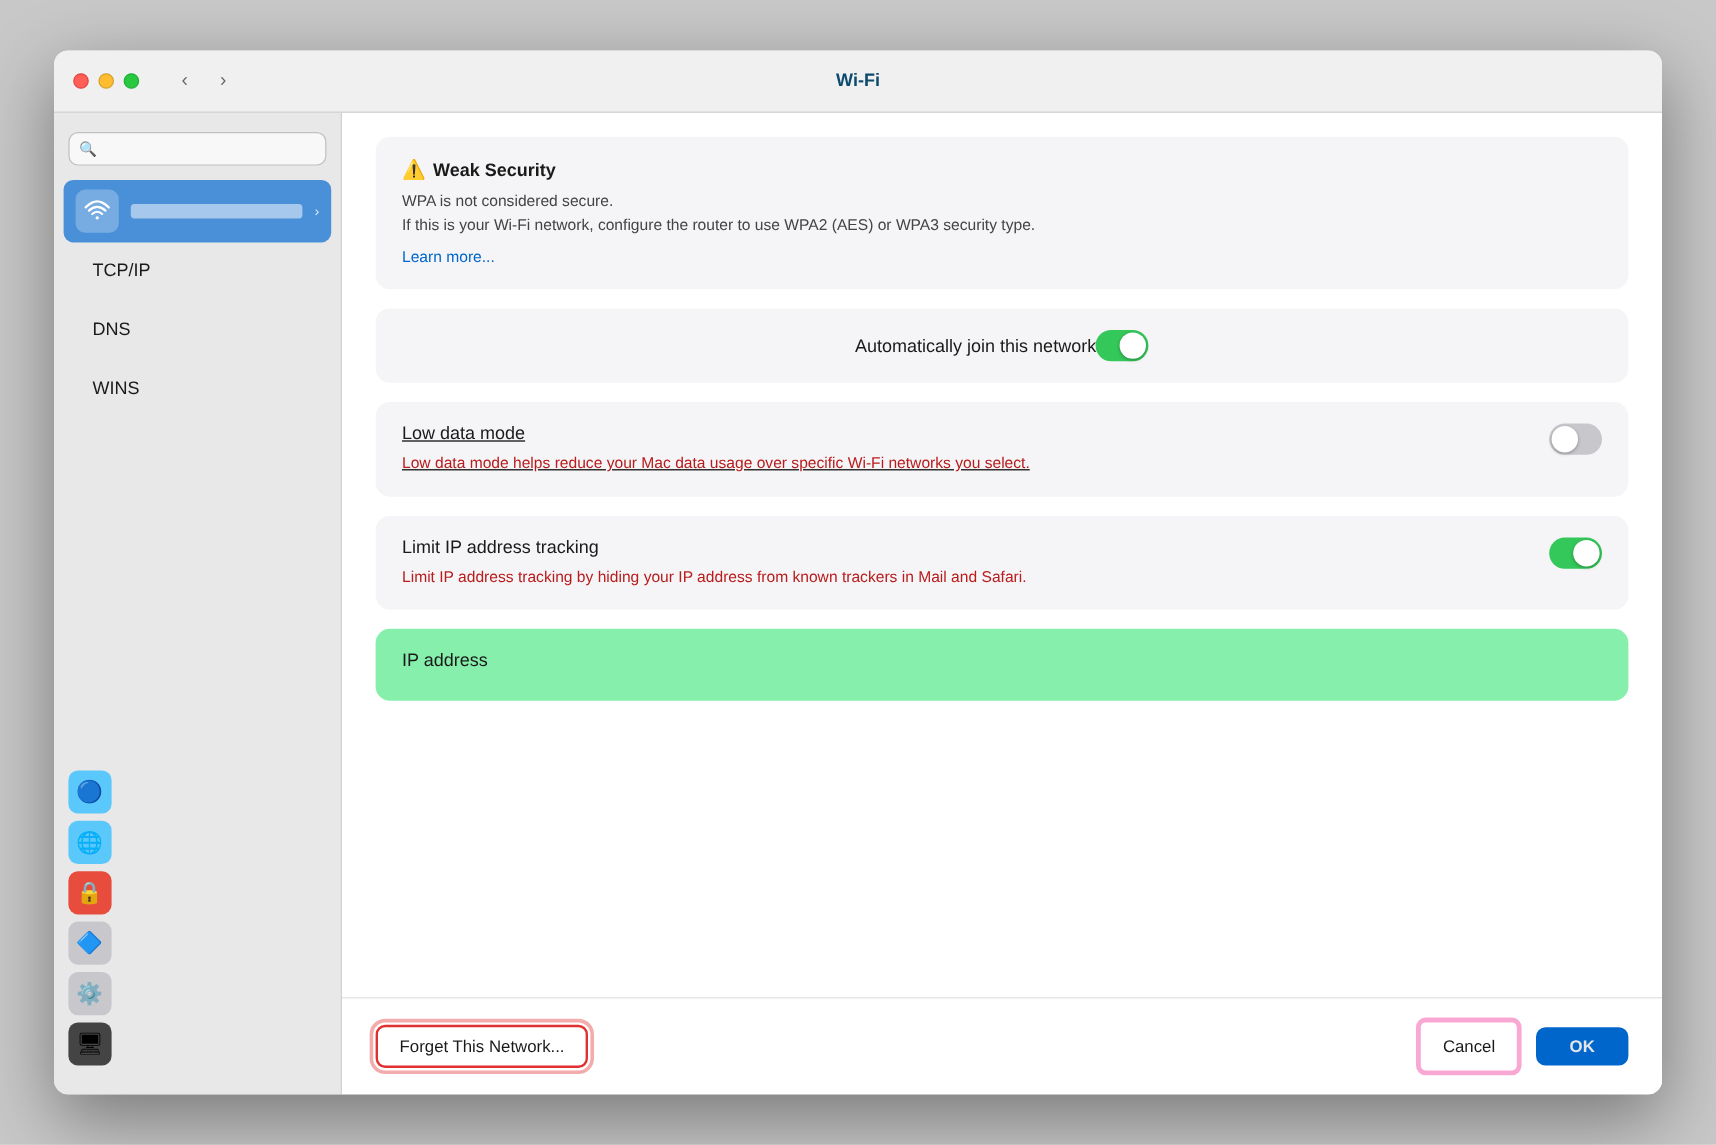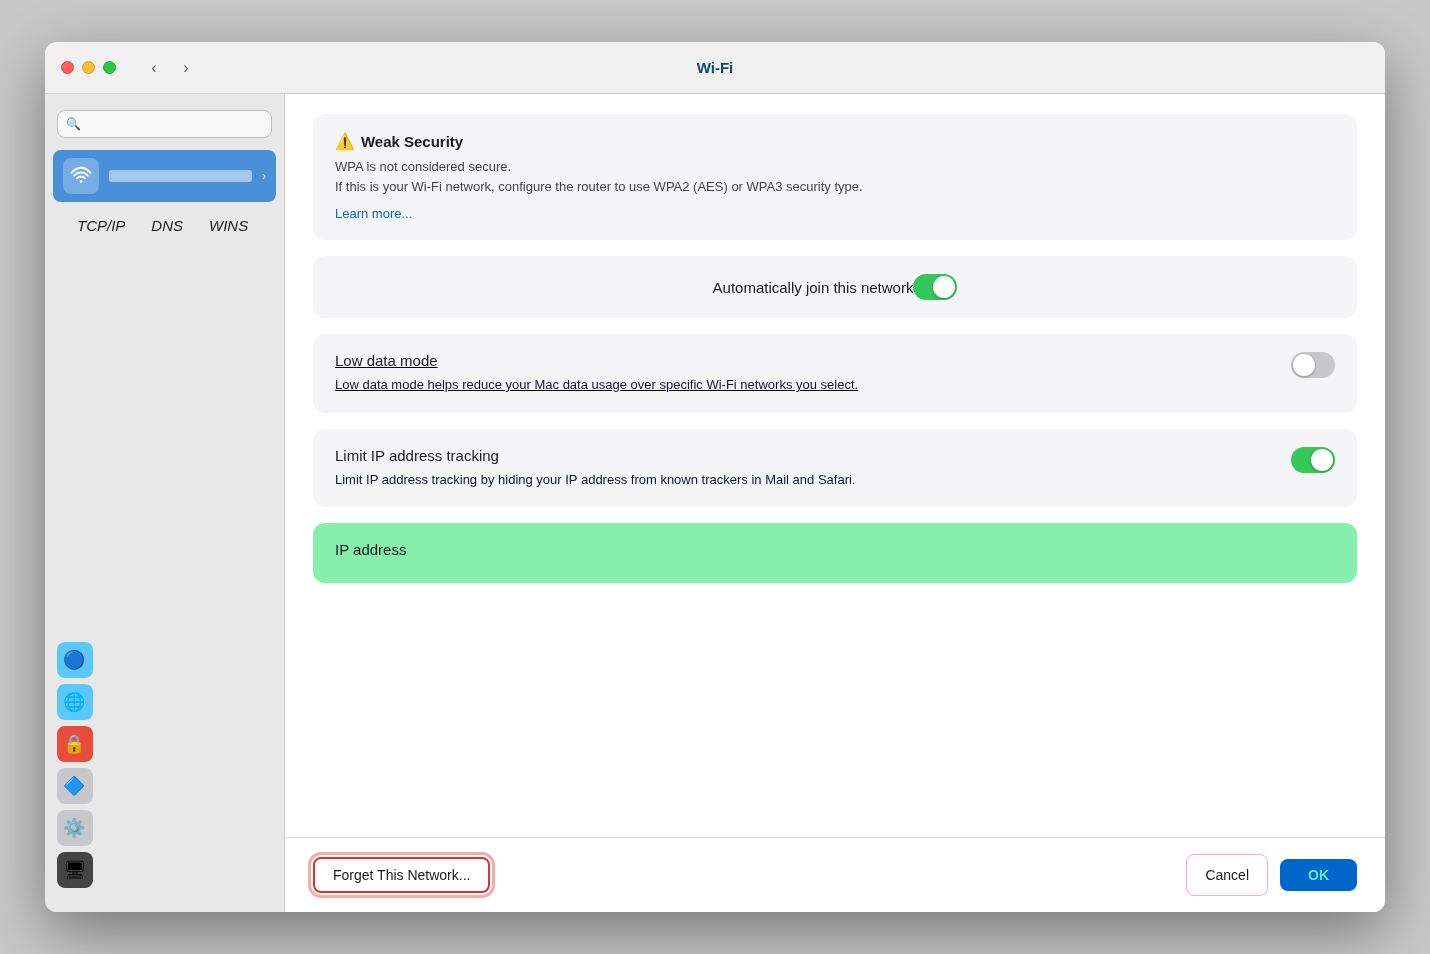--- a/index.html
+++ b/index.html
@@ -139,22 +139,22 @@
       border-radius: 3px;
     }
     .network-item-arrow {
       color: rgba(255,255,255,0.8);
       font-size: 12px;
     }
 
     .sidebar-section {
       padding: 8px 20px;
       display: flex;
-      gap: 2px;
-      font-style: italic;
+      flex-direction: column;
+      gap: 18px;
     }
 
     .sidebar-nav-item {
       padding: 7px 12px;
       border-radius: 6px;
       cursor: pointer;
       font-size: 15px;
       color: #1a1a1a;
       font-weight: 400;
     }
@@ -270,21 +270,21 @@
     }
     .info-text { flex: 1; }
     .info-title {
       font-size: 15px;
       font-weight: 500;
       color: #1a1a1a;
       margin-bottom: 6px;
     }
     .info-desc {
       font-size: 13px;
-      color: #0f172a;
+      color: #b91c1c;
       line-height: 1.5;
     }
 
     
     .limit-ip-card {
       background: #f5f5f7;
       border-radius: 12px;
       padding: 18px 22px;
     }
 
@@ -323,35 +323,35 @@
     }
     .footer-right {
       margin-left: auto;
       display: flex;
       gap: 12px;
       align-items: center;
     }
     .cancel-btn {
       padding: 12px 18px;
       border-radius: 8px;
-      border: 1px solid #f9a8d4;
+      border: 4px solid #f9a8d4;
       background: white;
       font-size: 14px;
       font-weight: 500;
       color: #1a1a1a;
       cursor: pointer;
     }
     .ok-btn {
       padding: 8px 28px;
       border-radius: 8px;
       border: none;
       background: #0066cc;
       font-size: 14px;
       font-weight: 600;
-      color: #5eead4;
+      color: #e5e5e5;
       cursor: pointer;
     }
   </style>
 </head>
 <body>
 
 <div class="window">
 
   <div class="titlebar">
     <div class="traffic-lights">

